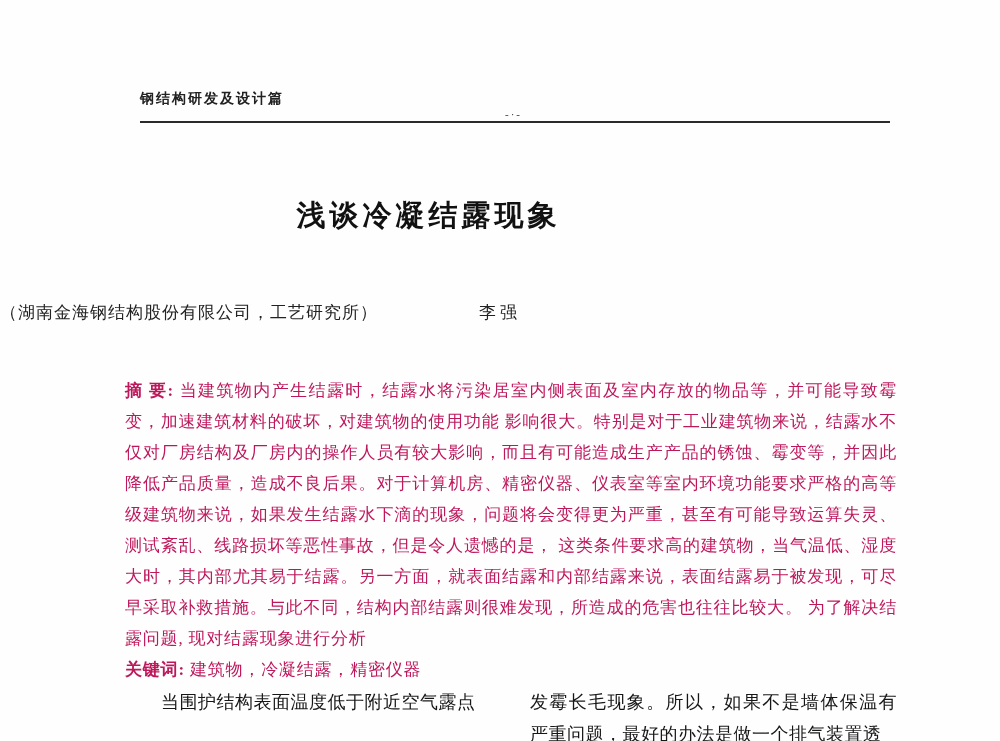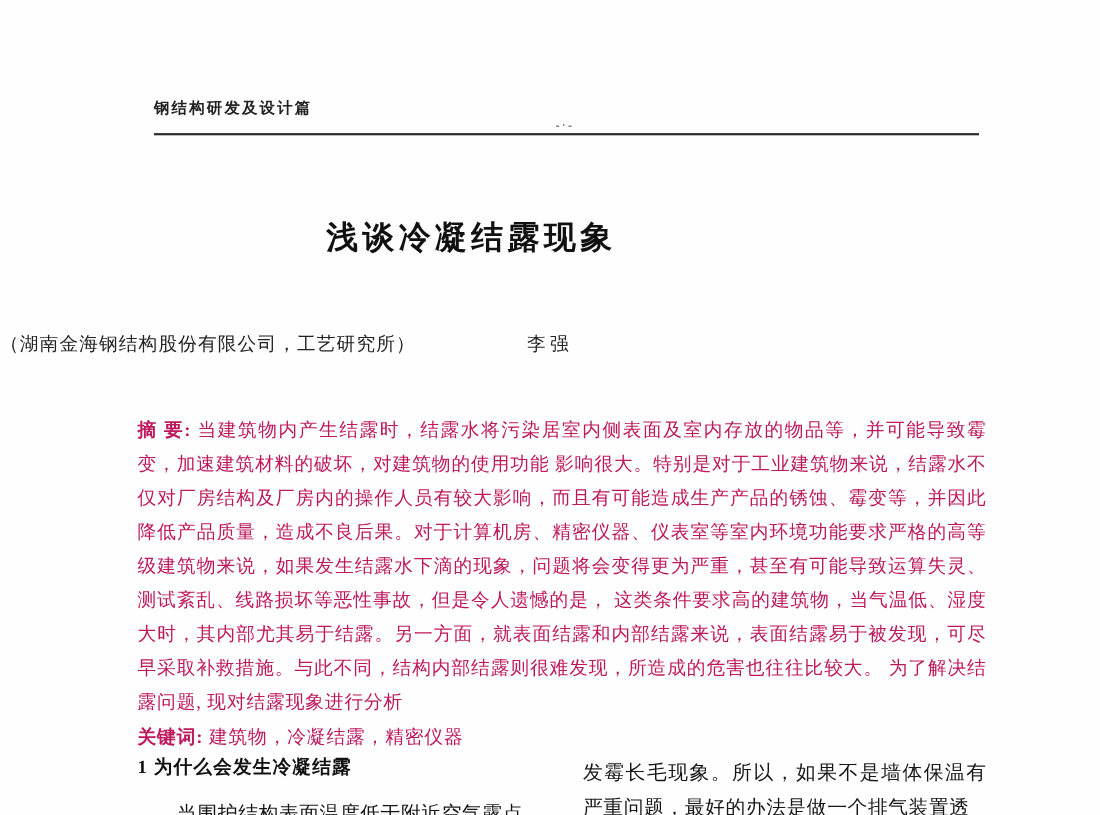--- a/index.html
+++ b/index.html
@@ -139,21 +139,20 @@
 
   <div class="affiliation">（湖南金海钢结构股份有限公司，工艺研究所）</div>
 
   <div class="abstract-block">
     <p style="margin:0;"><span class="abstract-label">摘  要:</span> <span>当建筑物内产生结露时，结露水将污染居室内侧表面及室内存放的物品等，并可能导致霉变，加速建筑材料的破坏，对建筑物的使用功能 影响很大。特别是对于工业建筑物来说，结露水不仅对厂房结构及厂房内的操作人员有较大影响，而且有可能造成生产产品的锈蚀、霉变等，并因此降低产品质量，造成不良后果。对于计算机房、精密仪器、仪表室等室内环境功能要求严格的高等级建筑物来说，如果发生结露水下滴的现象，问题将会变得更为严重，甚至有可能导致运算失灵、测试紊乱、线路损坏等恶性事故，但是令人遗憾的是， 这类条件要求高的建筑物，当气温低、湿度大时，其内部尤其易于结露。另一方面，就表面结露和内部结露来说，表面结露易于被发现，可尽早采取补救措施。与此不同，结构内部结露则很难发现，所造成的危害也往往比较大。 为了解决结露问题, 现对结露现象进行分析</span></p>
     <p class="keywords-line" style="margin:0;"><span class="keywords-label">关键词:</span> <span>建筑物，冷凝结露，精密仪器</span></p>
   </div>
 
   <div class="columns">
     <div class="col">
-      <h2 class="section-heading">1  为什么会发生冷凝结露</h2>
       <p class="col-paragraph indent">当围护结构表面温度低于附近空气露点</p>
     </div>
     <div class="col">
       <p class="col-paragraph">发霉长毛现象。所以，如果不是墙体保温有严重问题，最好的办法是做一个排气装置透</p>
     </div>
   </div>
 
 </div>
 
 </body></html>

